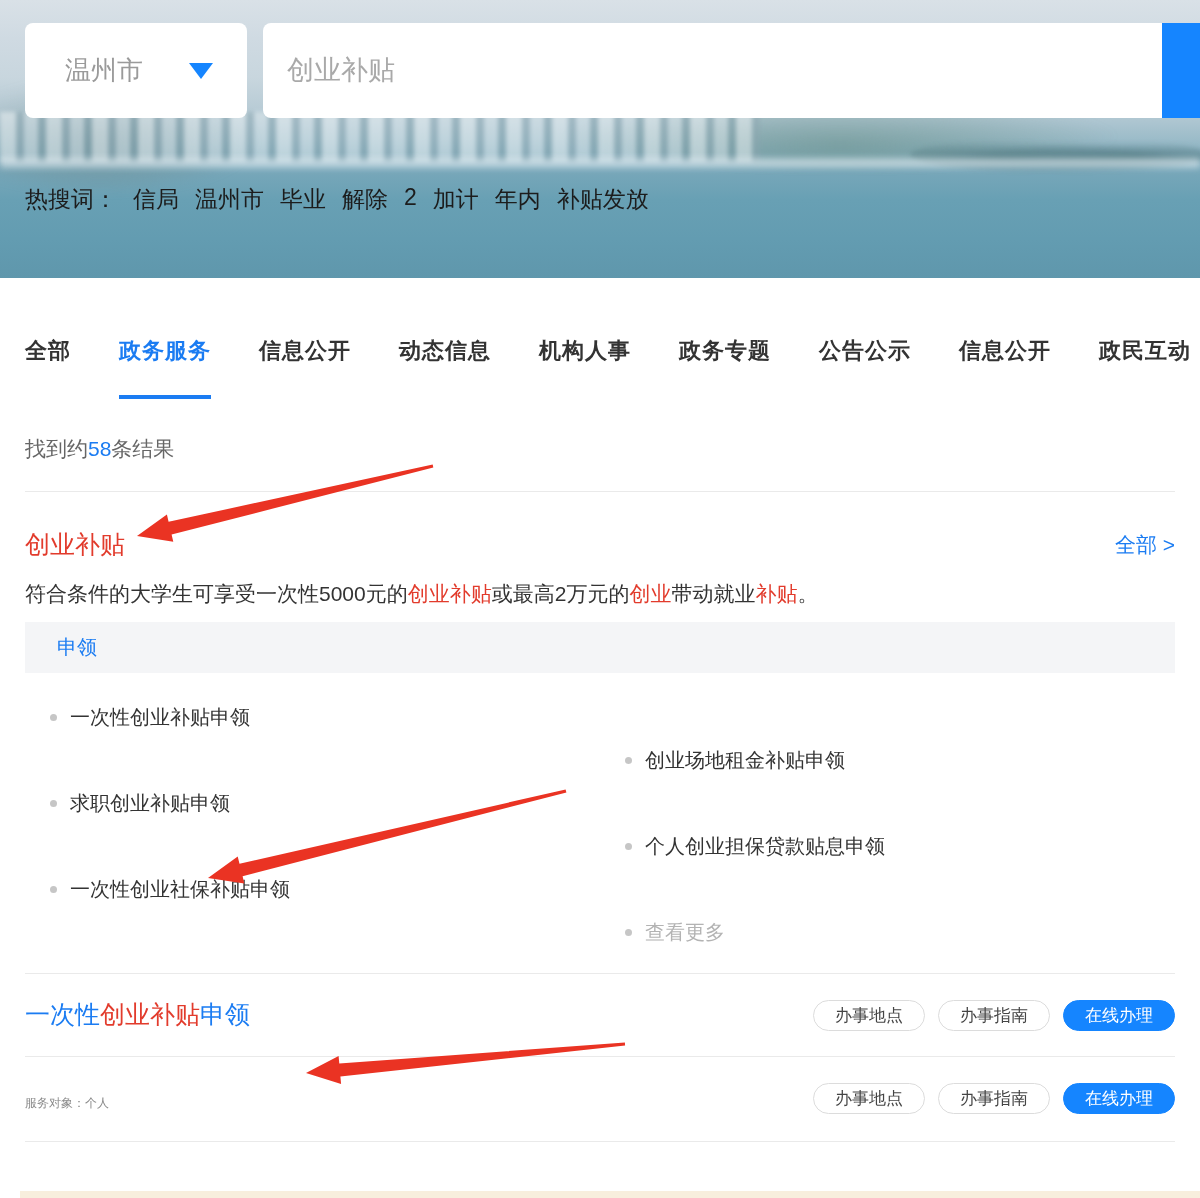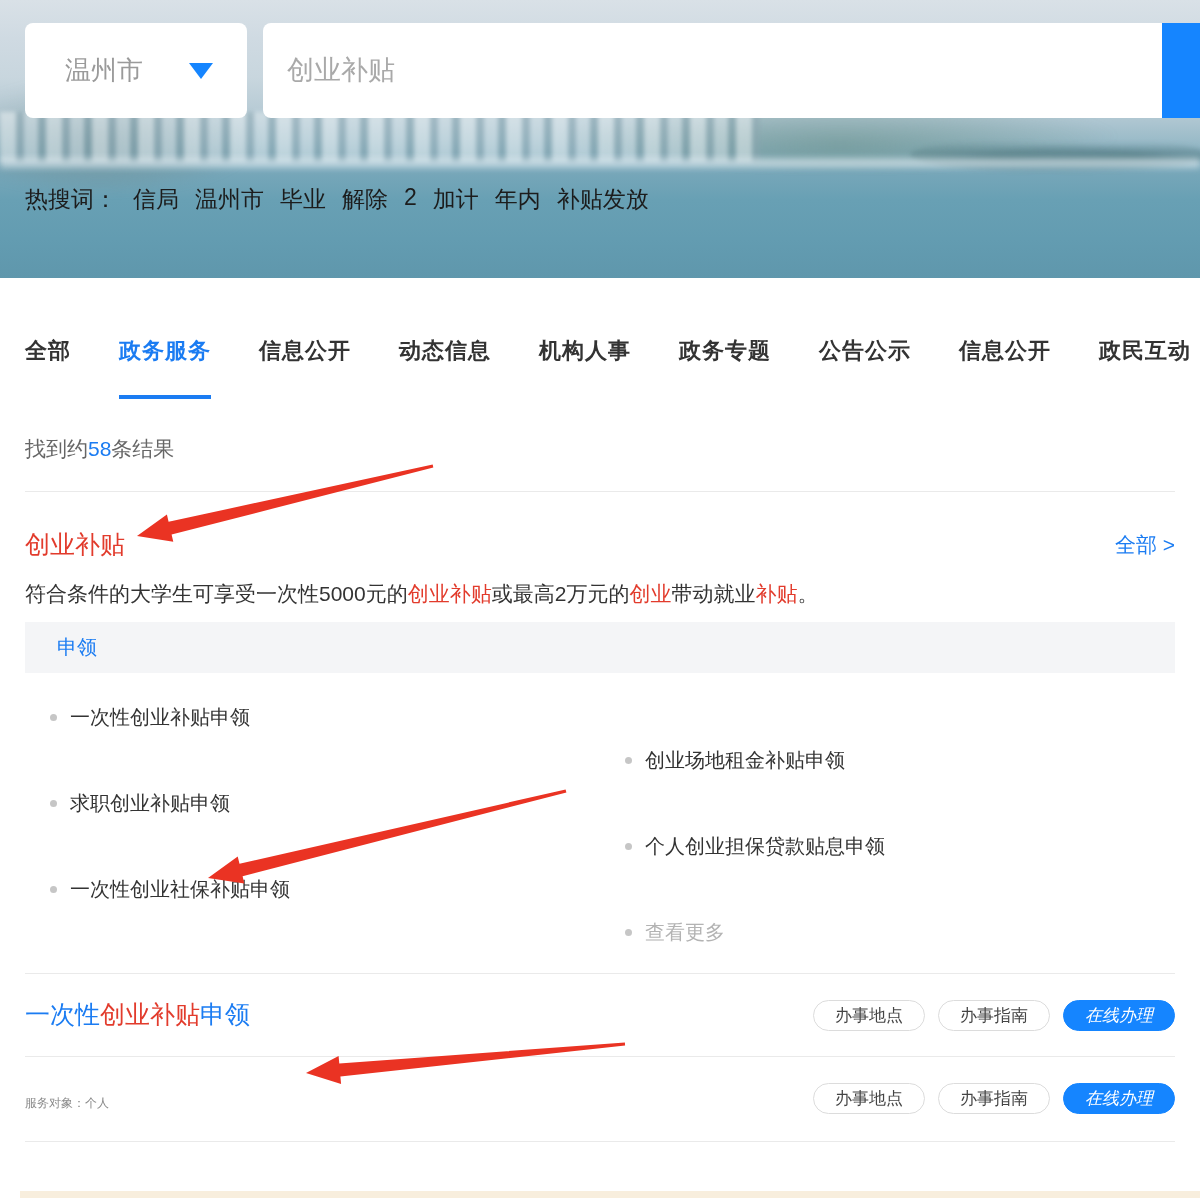--- a/index.html
+++ b/index.html
@@ -57,21 +57,21 @@
   .bullet.col2{margin-left:575px;grid-column:1 / span 2;padding-left:45px;}
   .bullet.muted{color:#b3b3b3;}
   .rows{margin-top:28px;}
   .result-row{border-top:1px solid var(--border);padding:24px 0 25px;display:flex;justify-content:space-between;align-items:flex-start;}
   .row-main{min-width:0;}
   .row-title{font-size:25px;line-height:33px;cursor:pointer;}
   .row-sub{margin-top:9px;font-size:12px;line-height:26px;}
   .btn-group{display:flex;gap:13px;flex:none;margin-top:2px;}
   .pill{height:31px;padding:0 21px;border-radius:16px;border:1px solid var(--pill-border);background:#fff;color:#444;
     font-size:17px;font-family:inherit;cursor:pointer;display:flex;align-items:center;}
-  .pill.primary{background:var(--btn-blue);border-color:var(--btn-blue);color:#fff;font-style:italic;}
+  .pill.primary{background:var(--btn-blue);border-color:var(--btn-blue);color:#fff;}
   .bottom-edge{position:absolute;left:20px;right:0;bottom:0;height:7px;background:#f8eedd;}
   
   .c-red{color:var(--red);} .c-blue{color:var(--blue);} .c-dark{color:var(--dark);} .c-gray{color:#8a8a8a;}
   
   .arrows{position:absolute;left:0;top:0;width:1200px;height:1198px;pointer-events:none;z-index:60;}
 </style>
 </head>
 <body>
 
 <div class="banner">

